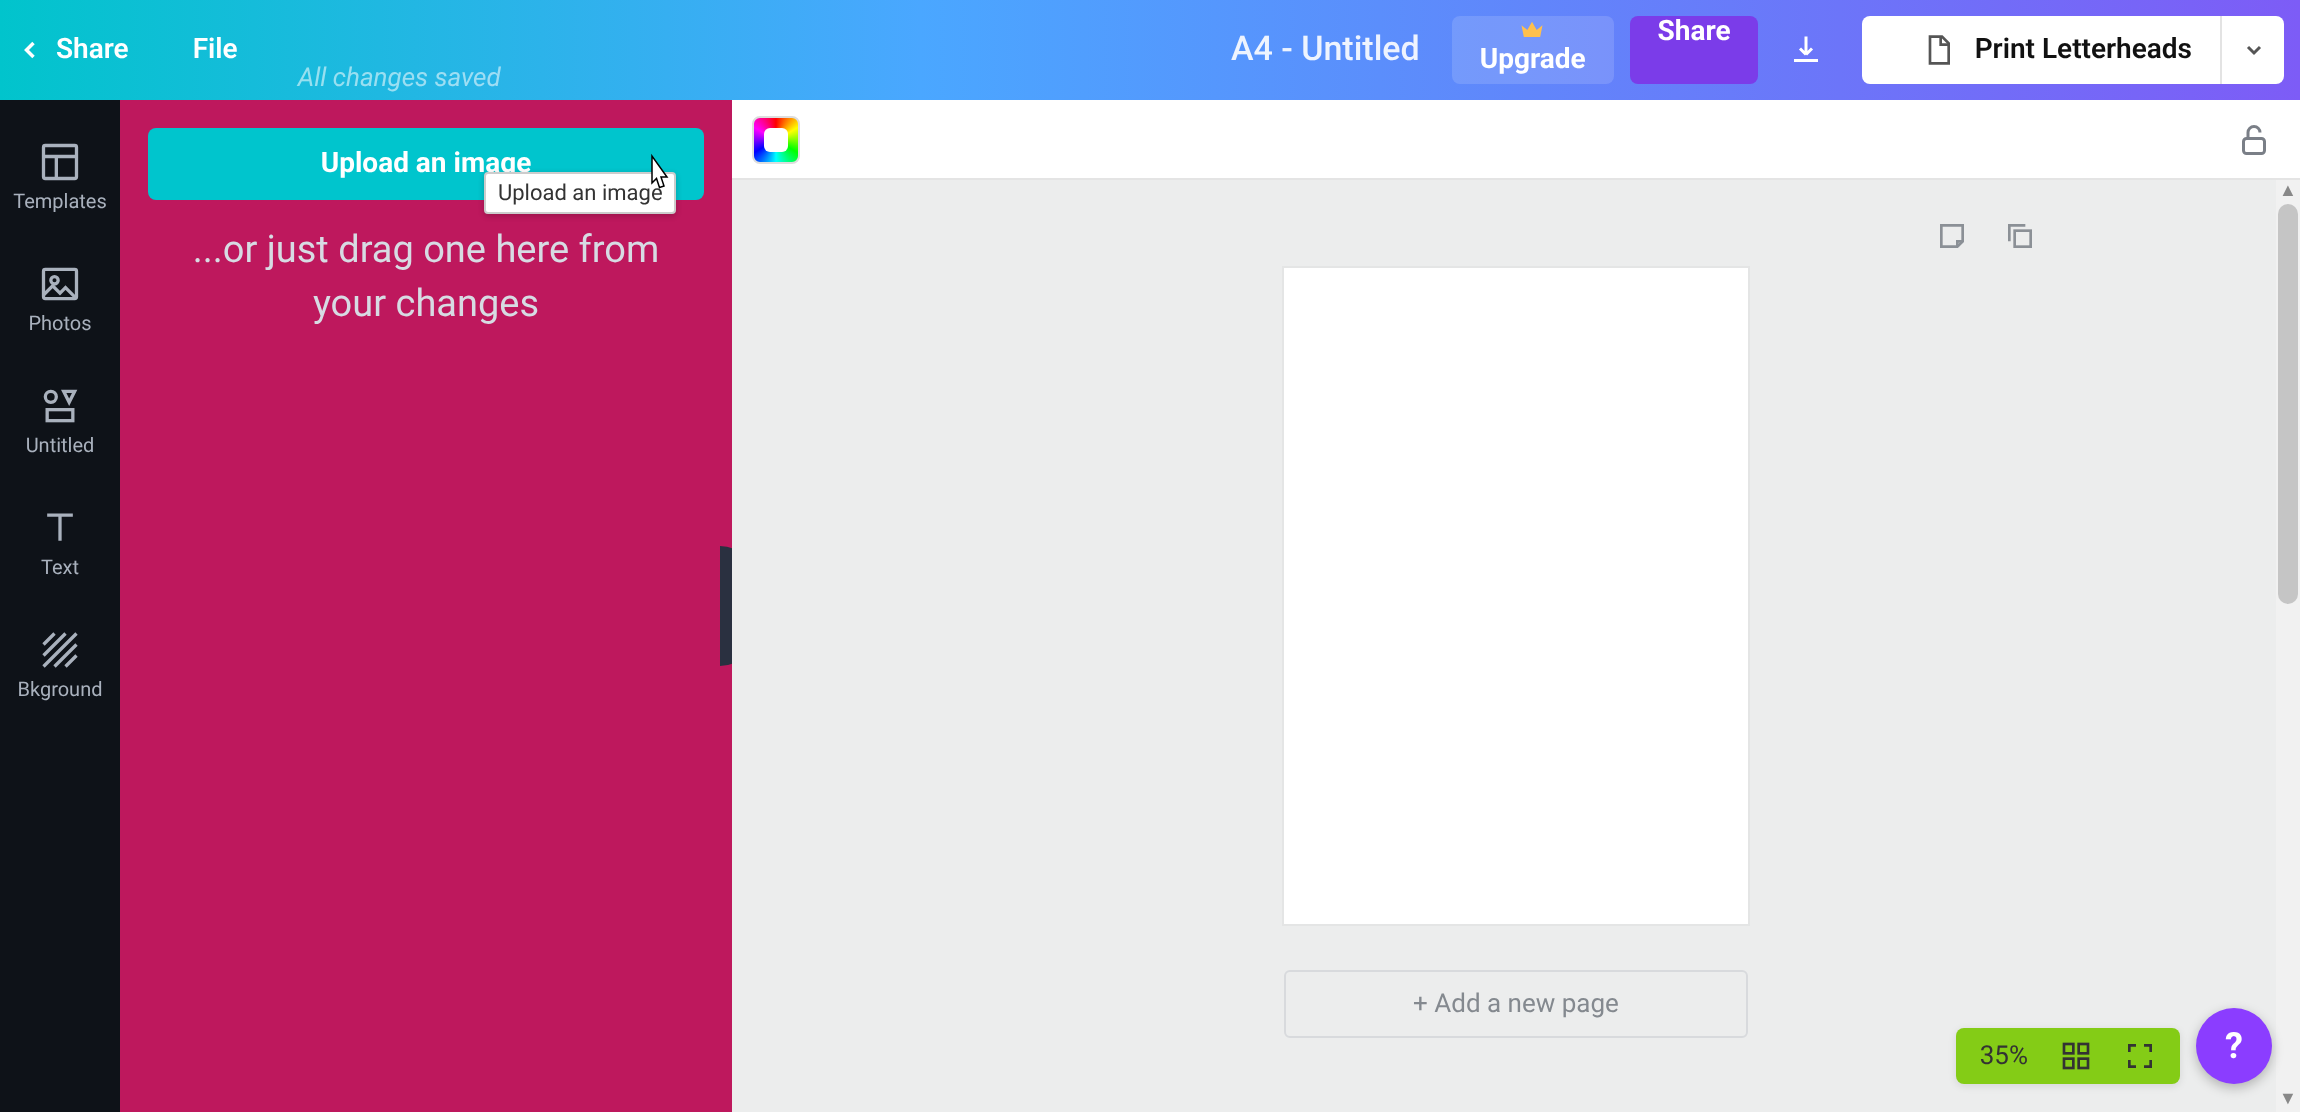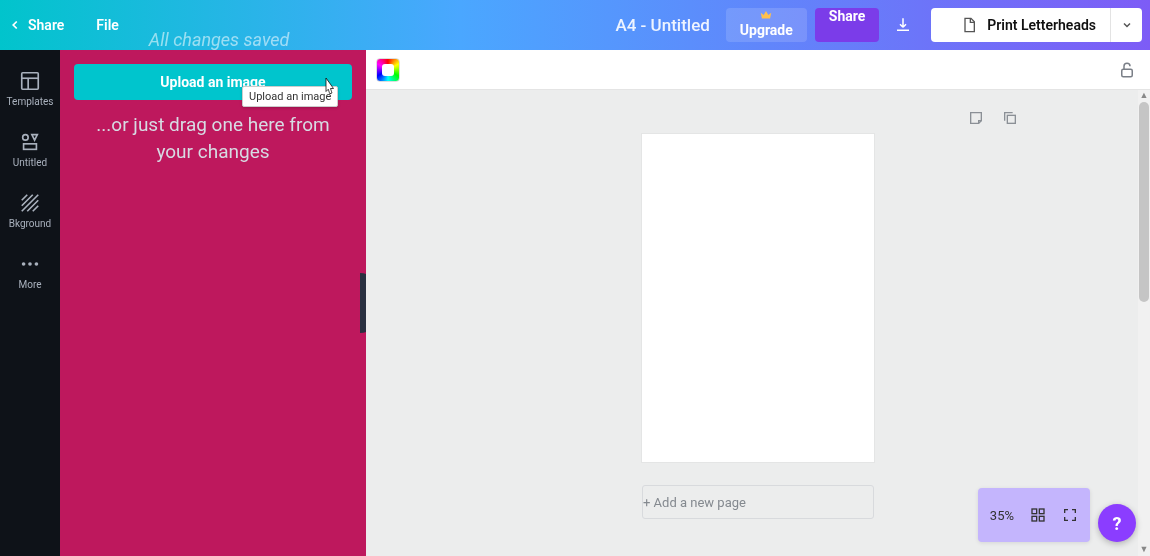--- a/index.html
+++ b/index.html
@@ -16,21 +16,21 @@
     font-size: 14px;
     font-weight: 600;
   }
   .header .left-cluster { display: flex; align-items: center; height: 100%; }
   .header .btn {
     display: flex; align-items: center; height: 100%;
     padding: 0 16px; gap: 6px; cursor: pointer;
   }
   .header .btn.home { padding-left: 8px; }
   .header .saved {
-    font-style: italic; font-weight: 400; opacity: 0.55; padding: 0 14px; font-size: 18px; margin-top: 29px;
+    font-style: italic; font-weight: 400; opacity: 0.55; padding: 0 14px; font-size: 13px; margin-top: 29px;
   }
   .header .spacer { flex: 1; }
   .header .right-cluster { display: flex; align-items: center; height: 100%; }
   .header .title { padding: 0 12px; font-weight: 500; opacity: 0.9; font-size: 17px; }
   .header .pill {
     display: flex; align-items: center; gap: 0;
     height: 34px; padding: 0 14px; border-radius: 4px;
     background: rgba(255,255,255,0.14); margin: 0 4px; cursor: pointer;
     font-weight: 700; font-size: 14px; flex-direction: column;
   }
@@ -138,28 +138,28 @@
 
   .page {
     position: absolute; left: 50%; top: 44px; transform: translateX(-50%);
     width: 232px; height: 328px; background: #fff;
     box-shadow: 0 0 0 1px rgba(0,0,0,0.03);
   }
 
   .add-page {
     position: absolute; left: 50%; top: 395px; transform: translateX(-50%);
     width: 232px; height: 34px; border: 1px solid #d8dadd; border-radius: 3px;
-    display: flex; align-items: center; justify-content: flex-start;
+    display: flex; align-items: center; justify-content: center;
     color: #84898f; font-size: 13px; background: #eceded; cursor: pointer;
   }
 
   .bottom-tools {
     position: absolute; right: 60px; bottom: 14px;
     display: flex; align-items: center; gap: 16px;
-    background: #c4b5fd; border-radius: 4px; padding: 19px 12px;
+    background: #84cc16; border-radius: 4px; padding: 6px 12px;
     box-shadow: 0 1px 4px rgba(0,0,0,0.1);
     color: #333; font-size: 13px;
   }
   .bottom-tools .tool { cursor: pointer; display: flex; align-items: center; }
 
   .help-fab {
     position: absolute; right: 14px; bottom: 14px;
     width: 38px; height: 38px; border-radius: 50%;
     background: #8b3dff; color: #fff; font-weight: 700;
     display: flex; align-items: center; justify-content: center;
@@ -225,39 +225,45 @@
     <div class="rail-item">
       <svg viewBox="0 0 24 24" fill="none" stroke="currentColor" stroke-width="1.8">
           <rect x="3" y="3" width="18" height="18" rx="1"></rect>
           <line x1="3" y1="9" x2="21" y2="9"></line>
           <line x1="10" y1="9" x2="10" y2="21"></line>
         </svg>
       <span>Templates</span>
     </div>
     <div class="rail-item">
       <svg viewBox="0 0 24 24" fill="none" stroke="currentColor" stroke-width="1.8">
+          <rect x="3" y="4" width="18" height="16" rx="1"></rect>
+          <circle cx="9" cy="10" r="2"></circle>
+          <path d="M3 18l5-5 4 4 3-3 6 6"></path>
+        </svg>
+      <span>Photos</span>
+    </div>
+    <div class="rail-item">
+      <svg viewBox="0 0 24 24" fill="none" stroke="currentColor" stroke-width="1.8">
           <circle cx="7" cy="7" r="3"></circle>
           <polygon points="14,4 20,4 17,10"></polygon>
           <rect x="5" y="14" width="14" height="6"></rect>
         </svg>
       <span>Untitled</span>
     </div>
     <div class="rail-item">
       <svg viewBox="0 0 24 24" fill="none" stroke="currentColor" stroke-width="1.8">
+          <path d="M5 5h14M12 5v14"></path>
+        </svg>
+      <span>Text</span>
+    </div>
+    <div class="rail-item">
+      <svg viewBox="0 0 24 24" fill="none" stroke="currentColor" stroke-width="1.8">
           <path d="M3 9l6-6M3 15L15 3M3 21L21 3M9 21L21 9M15 21l6-6"></path>
         </svg>
       <span>Bkground</span>
-    </div>
-    <div class="rail-item">
-      <svg viewBox="0 0 24 24" fill="currentColor">
-          <circle cx="5" cy="12" r="2"></circle>
-          <circle cx="12" cy="12" r="2"></circle>
-          <circle cx="19" cy="12" r="2"></circle>
-        </svg>
-      <span>More</span>
     </div>
   </div>
 
   <div class="panel">
     <div class="upload-btn">
       <span>Upload an image</span>
     </div>
     <div class="drag-hint">
       <div>...or just drag one here from</div>
       <div>your changes</div>

